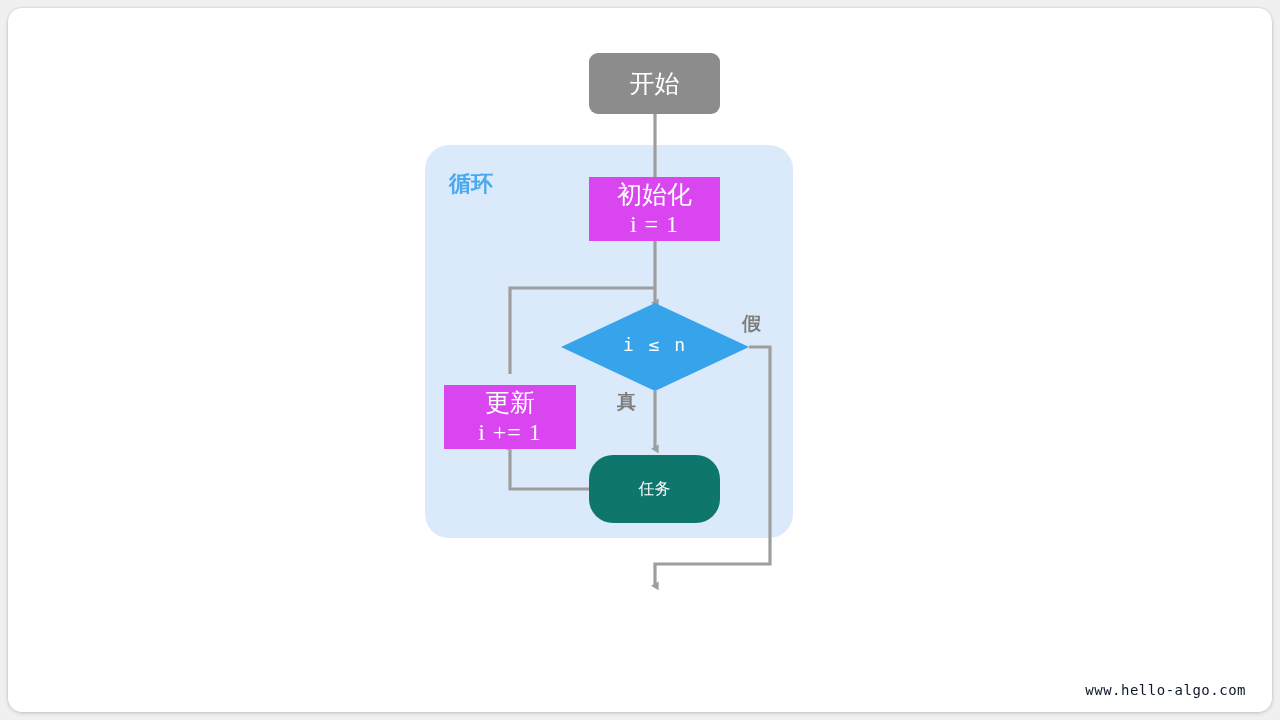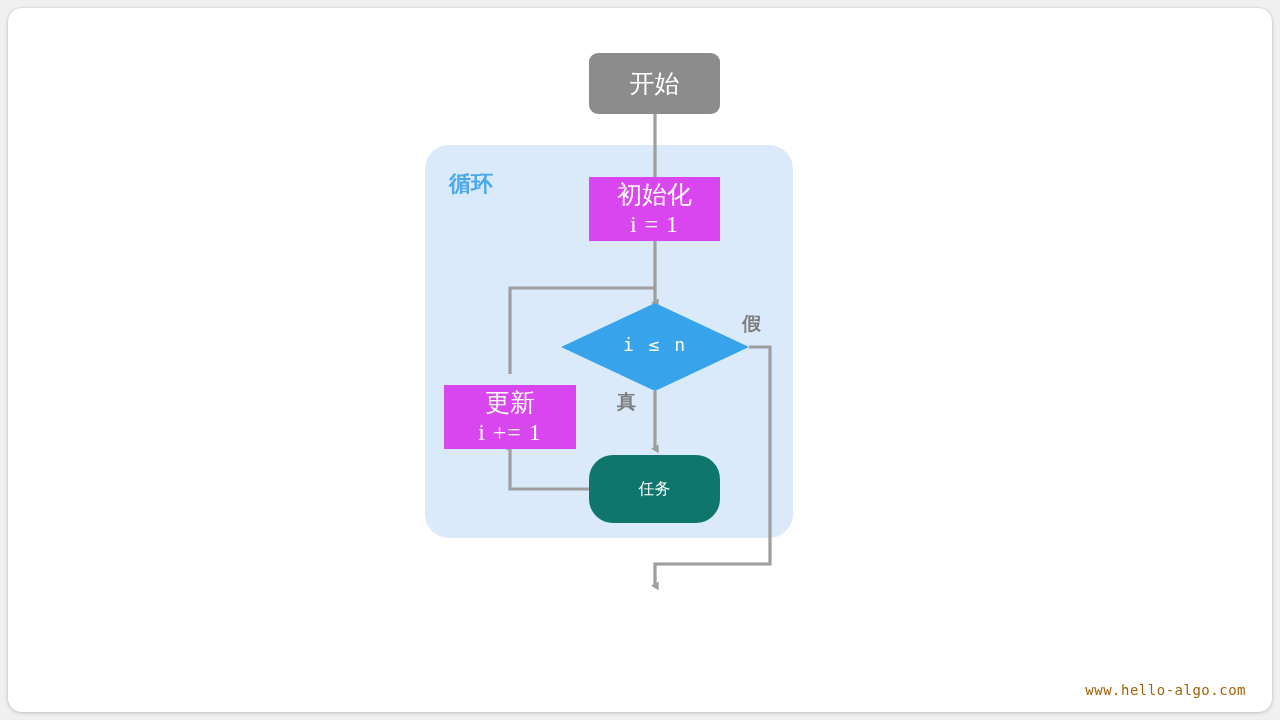--- a/index.html
+++ b/index.html
@@ -59,21 +59,21 @@
 
   .edge-label {
     position:absolute;
     color:#7d7d7d;
     font-size:19px;
     font-weight:bold;
   }
 
   #watermark {
     position:absolute; right:34px; bottom:22px;
-    color:#a16207; font-size:14px;
+    color:#0f172a; font-size:14px;
     font-family:"DejaVu Sans Mono", monospace;
     letter-spacing:0.5px;
     margin-top:46px;
   }
 </style>
 </head>
 <body>
 
 <div id="card">
   <div id="stage">

